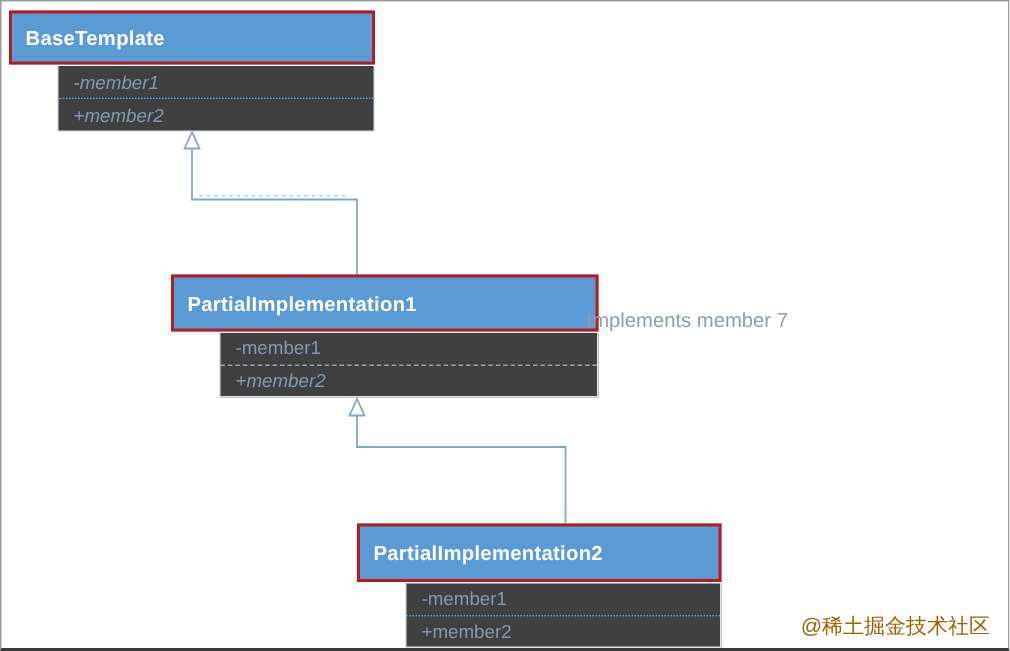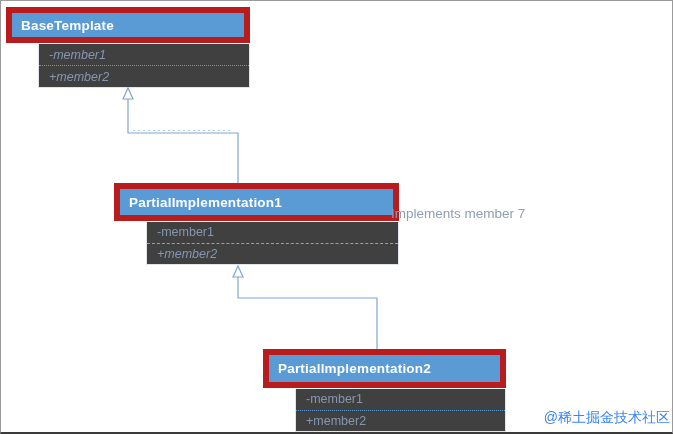--- a/index.html
+++ b/index.html
@@ -19,21 +19,21 @@
     overflow: hidden;
   }
 
   
   .uml-class {
     position: absolute;
     box-sizing: border-box;
   }
   .uml-header {
     background: #5b9bd5;
-    border: 6px solid #b91c1c;
+    border: 2px solid #b91c1c;
     box-sizing: border-box;
     color: #fbfdff;
     font-size: 13.5px;
     font-weight: bold;
     letter-spacing: 0.2px;
     display: flex;
     align-items: center;
     padding-left: 9px;
   }
   .uml-body {
@@ -59,21 +59,21 @@
   .sep-dashed-gray { border-top: 1px dashed #9aa0a6; }
 
   #class-base { left: 5px;   top: 6px;   width: 244px; }
   #class-base .uml-header { height: 36px; }
   #class-base .uml-body   { height: 44px; }
 
   #class-p1 { left: 113px; top: 182px; width: 285px; }
   #class-p1 .uml-header { height: 38px; }
   #class-p1 .uml-body   { height: 43px; }
 
-  #class-p2 { left: 262px; top: 348px; width: 243px; }
+  #class-p2 { left: 237px; top: 348px; width: 243px; }
   #class-p2 .uml-header { height: 39px; }
   #class-p2 .uml-body   { height: 43px; }
 
   
   .connector-layer {
     position: absolute;
     left: 0; top: 0;
     width: 673px; height: 434px;
     pointer-events: none;
   }
@@ -84,23 +84,23 @@
     color: #8e9eb2;
     font-size: 13.5px;
     white-space: nowrap;
   }
   #annotation-1 { left: 390px; top: 205px; }
   #annotation-2 { left: 511px; top: 369px; }
 
   
   .watermark {
     position: absolute;
-    right: 2px;
+    right: 12px;
     bottom: 5px;
-    color: #3b82f6;
+    color: #a16207;
     font-size: 14px;
     white-space: nowrap;
   }
 </style>
 </head>
 <body>
 
 <div class="canvas">
 
   <div class="uml-class" id="class-base">

